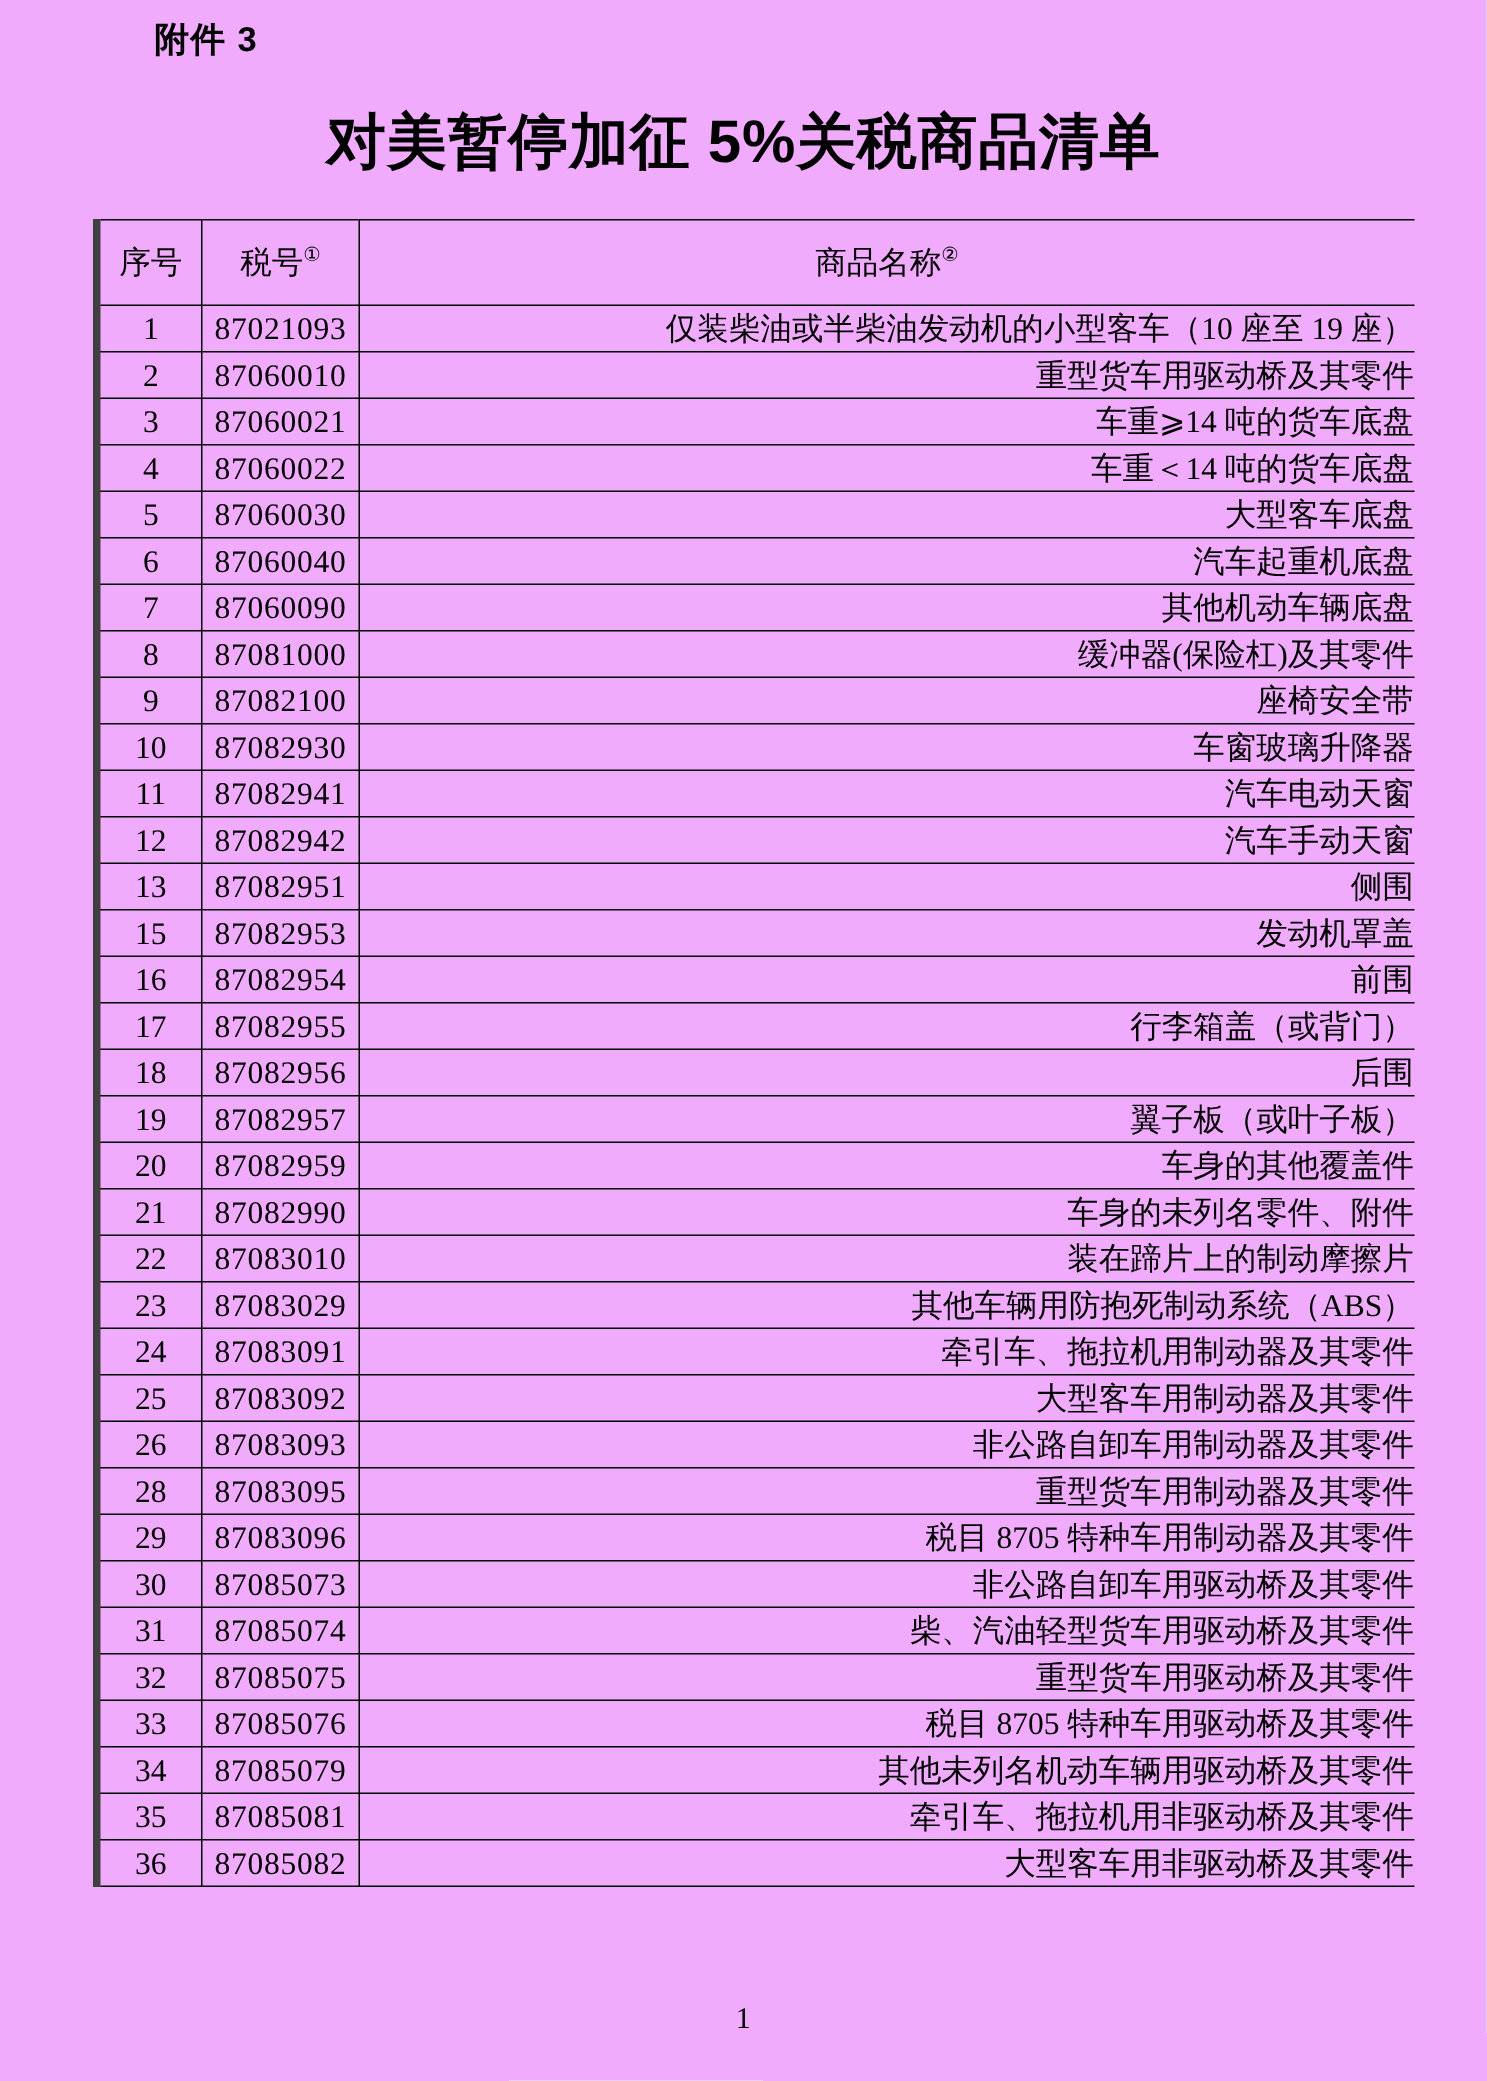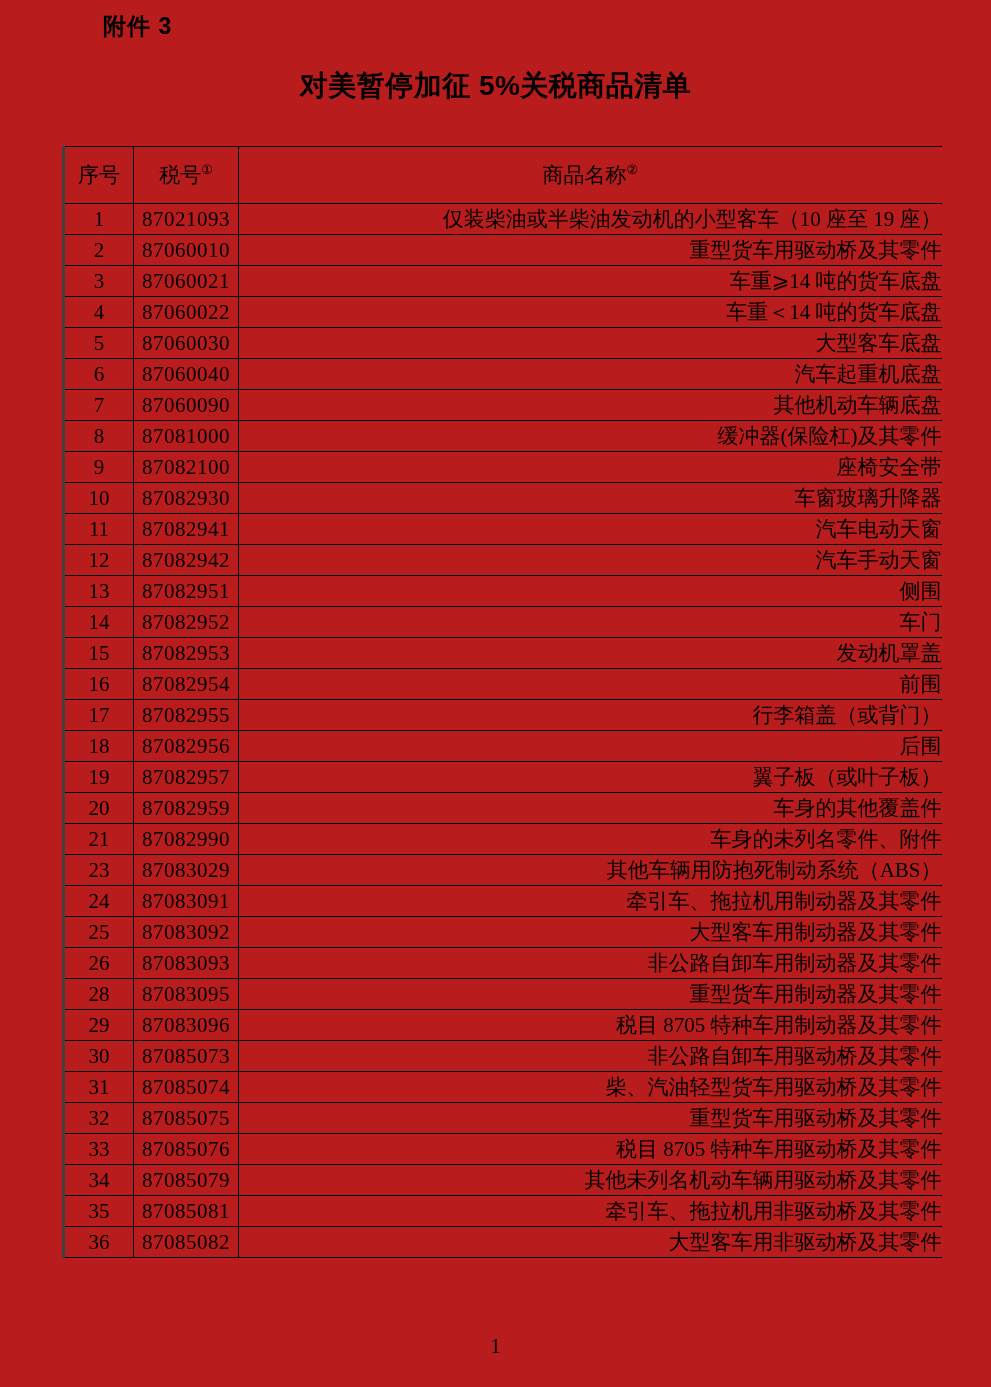--- a/index.html
+++ b/index.html
@@ -1,21 +1,21 @@
 <!DOCTYPE html>
 <html><head>
 <meta charset="utf-8">
 <style>
   * { margin: 0; padding: 0; box-sizing: border-box; }
   html, body { background: #e9e9e9; }
   .page {
     position: relative;
     width: 991px;
     height: 1387px;
-    background: #b91c1c;
+    background: #f0abfc;
     color: #000000;
     margin: 0 auto;
     overflow: hidden;
     font-family: "Liberation Serif", "DejaVu Serif", serif;
   }
   .attachment-label {
     position: absolute;
     left: 103px;
     top: 11px;
     font-family: "Liberation Sans", "DejaVu Sans", sans-serif;
@@ -24,32 +24,32 @@
     letter-spacing: 1px;
   }
   .doc-title {
     position: absolute;
     top: 67px;
     left: 0;
     width: 100%;
     text-align: center;
     font-family: "Liberation Sans", "DejaVu Sans", sans-serif;
     font-weight: bold;
-    font-size: 28px;
+    font-size: 40px;
     letter-spacing: 0.5px;
   }
   table.tariff-table {
     position: absolute;
     left: 62px;
     top: 146px;
     width: 878px;
     border-collapse: collapse;
     table-layout: fixed;
     border-top: 1.5px solid #000;
-    border-left: 3px solid #404040;
+    border-left: 5px solid #404040;
   }
   table.tariff-table th,
   table.tariff-table td {
     border-bottom: 1.5px solid #000;
     border-right: 1px solid #000;
     font-size: 21px;
     font-weight: normal;
     vertical-align: middle;
     overflow: hidden;
     white-space: nowrap;
@@ -166,25 +166,20 @@
           <td class="seq">12</td>
           <td class="code">87082942</td>
           <td class="name">汽车手动天窗</td>
         </tr>
         <tr>
           <td class="seq">13</td>
           <td class="code">87082951</td>
           <td class="name">侧围</td>
         </tr>
         <tr>
-          <td class="seq">14</td>
-          <td class="code">87082952</td>
-          <td class="name">车门</td>
-        </tr>
-        <tr>
           <td class="seq">15</td>
           <td class="code">87082953</td>
           <td class="name">发动机罩盖</td>
         </tr>
         <tr>
           <td class="seq">16</td>
           <td class="code">87082954</td>
           <td class="name">前围</td>
         </tr>
         <tr>
@@ -206,20 +201,25 @@
           <td class="seq">20</td>
           <td class="code">87082959</td>
           <td class="name">车身的其他覆盖件</td>
         </tr>
         <tr>
           <td class="seq">21</td>
           <td class="code">87082990</td>
           <td class="name">车身的未列名零件、附件</td>
         </tr>
         <tr>
+          <td class="seq">22</td>
+          <td class="code">87083010</td>
+          <td class="name">装在蹄片上的制动摩擦片</td>
+        </tr>
+        <tr>
           <td class="seq">23</td>
           <td class="code">87083029</td>
           <td class="name">其他车辆用防抱死制动系统（ABS）</td>
         </tr>
         <tr>
           <td class="seq">24</td>
           <td class="code">87083091</td>
           <td class="name">牵引车、拖拉机用制动器及其零件</td>
         </tr>
         <tr>

